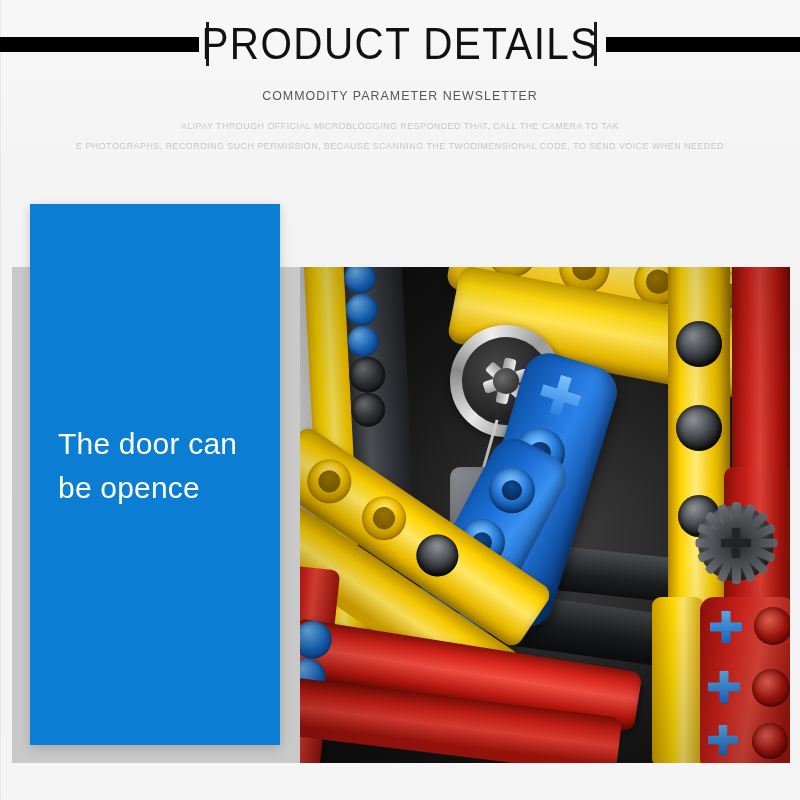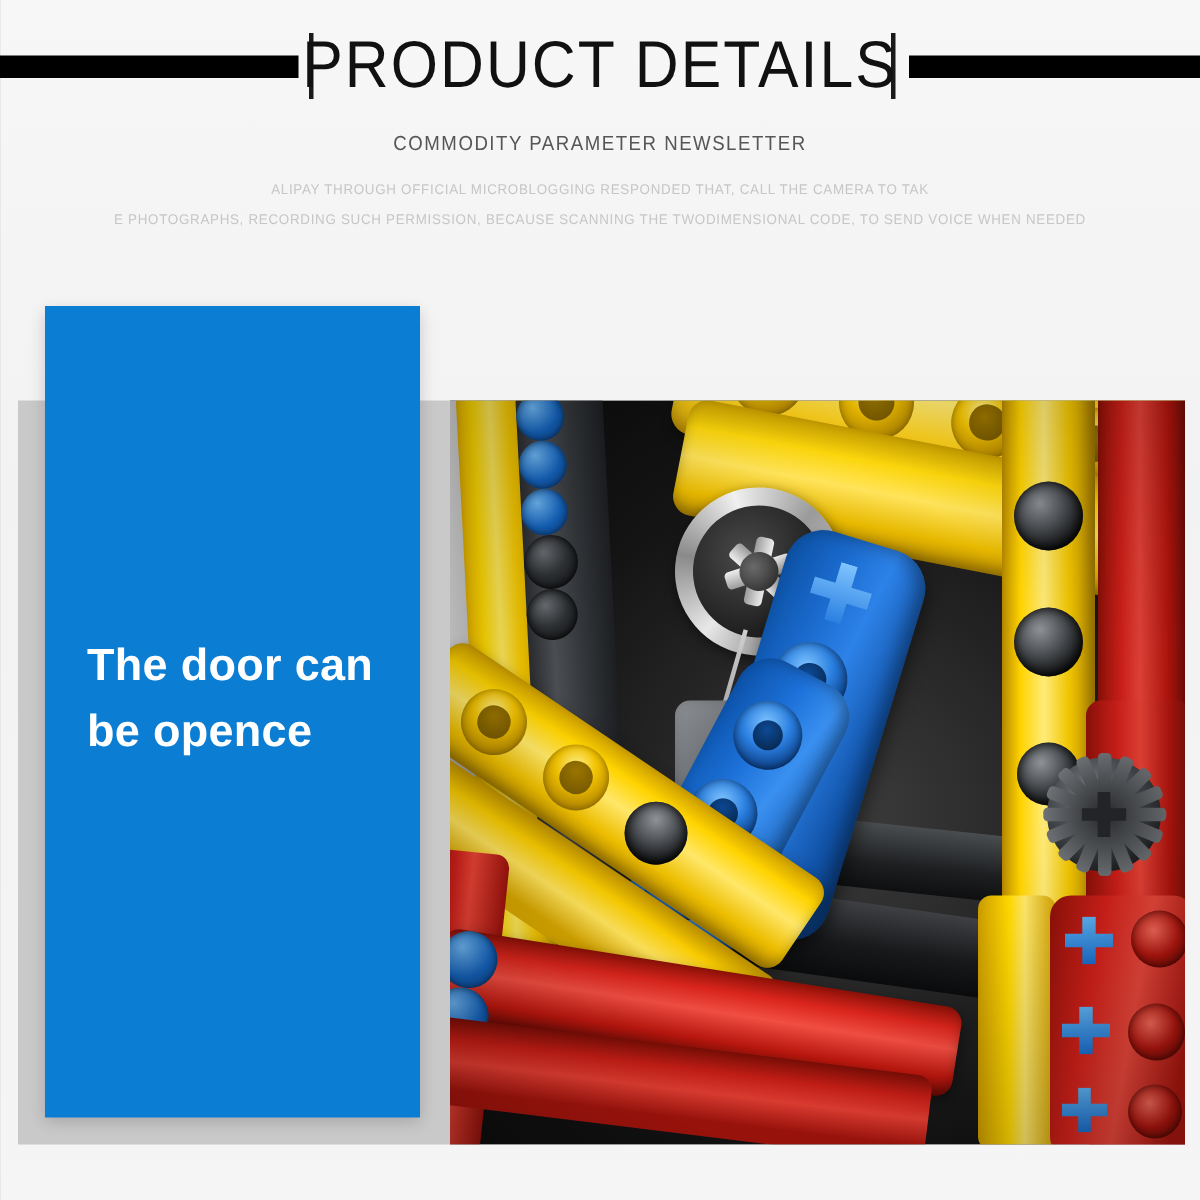--- a/index.html
+++ b/index.html
@@ -254,21 +254,21 @@
   
   .bluebox{
     position:absolute;left:30px;top:204px;width:250px;height:541px;
     background:#0b7ed4;
     box-shadow:0 3px 10px rgba(0,0,0,.18);
   }
   .bluebox .caption{
     position:absolute;left:28px;top:218px;width:210px;
     color:#ffffff;
     font-size:30px;line-height:44px;
-    font-weight:700;
+    font-weight:400;
     letter-spacing:0.2px;
   }
 </style>
 </head>
 <body>
 
 <div id="page">
 
   <div class="header">
     <div class="bar left"></div>

